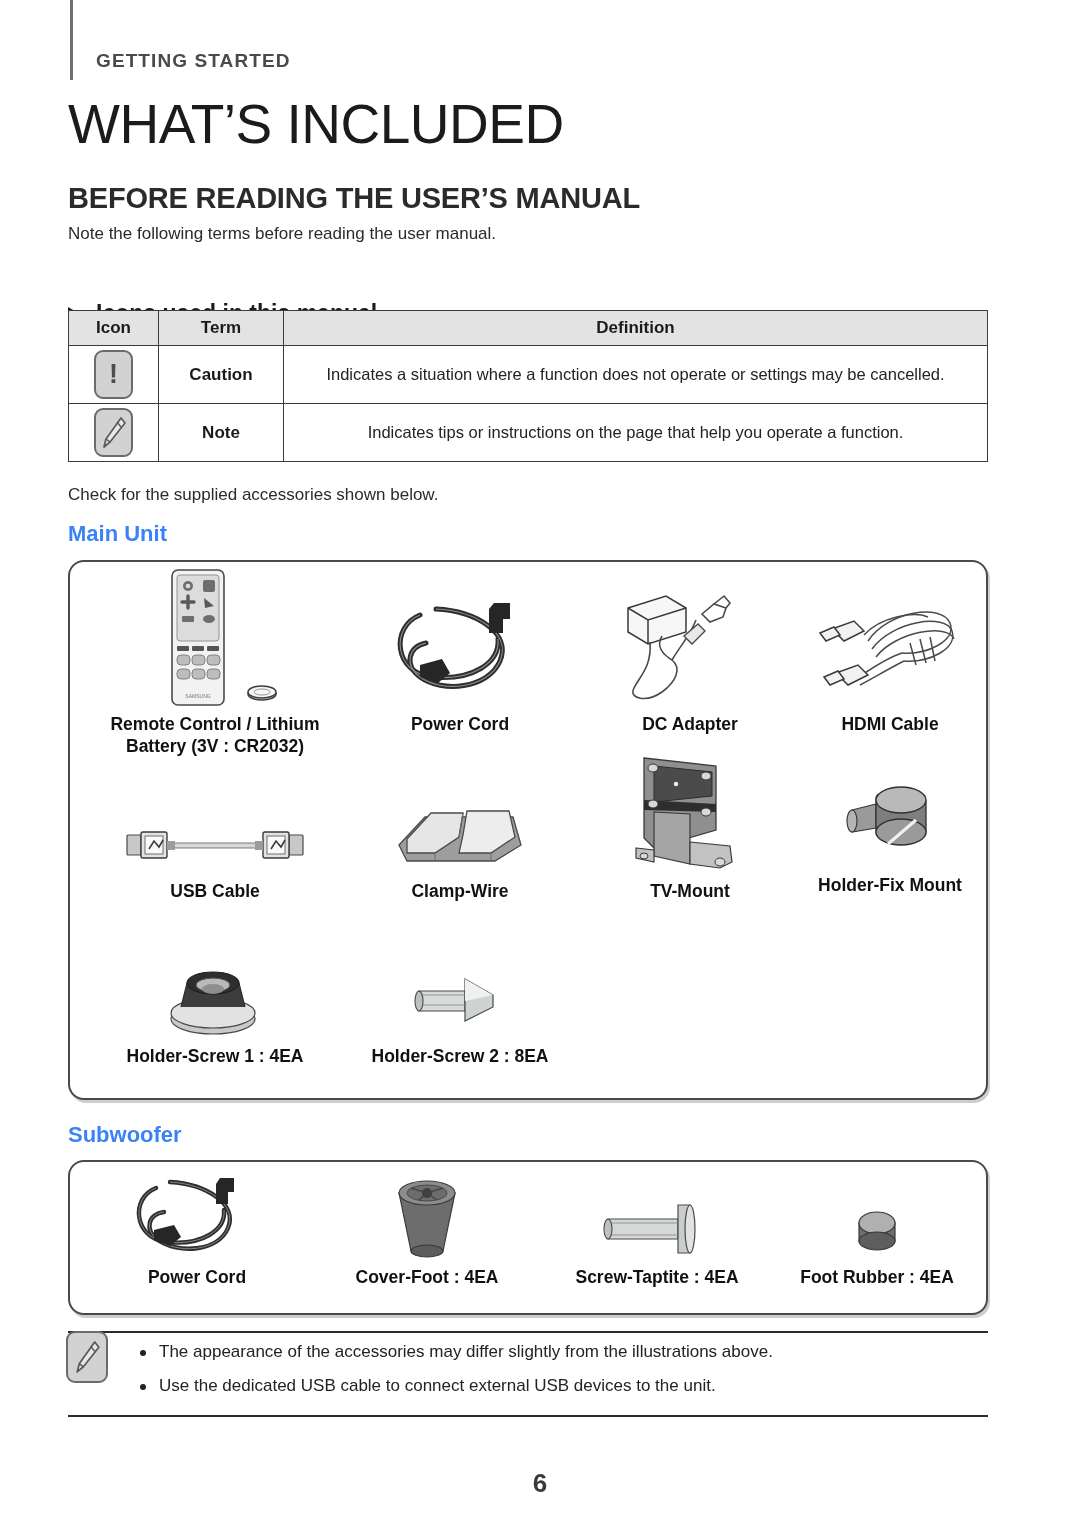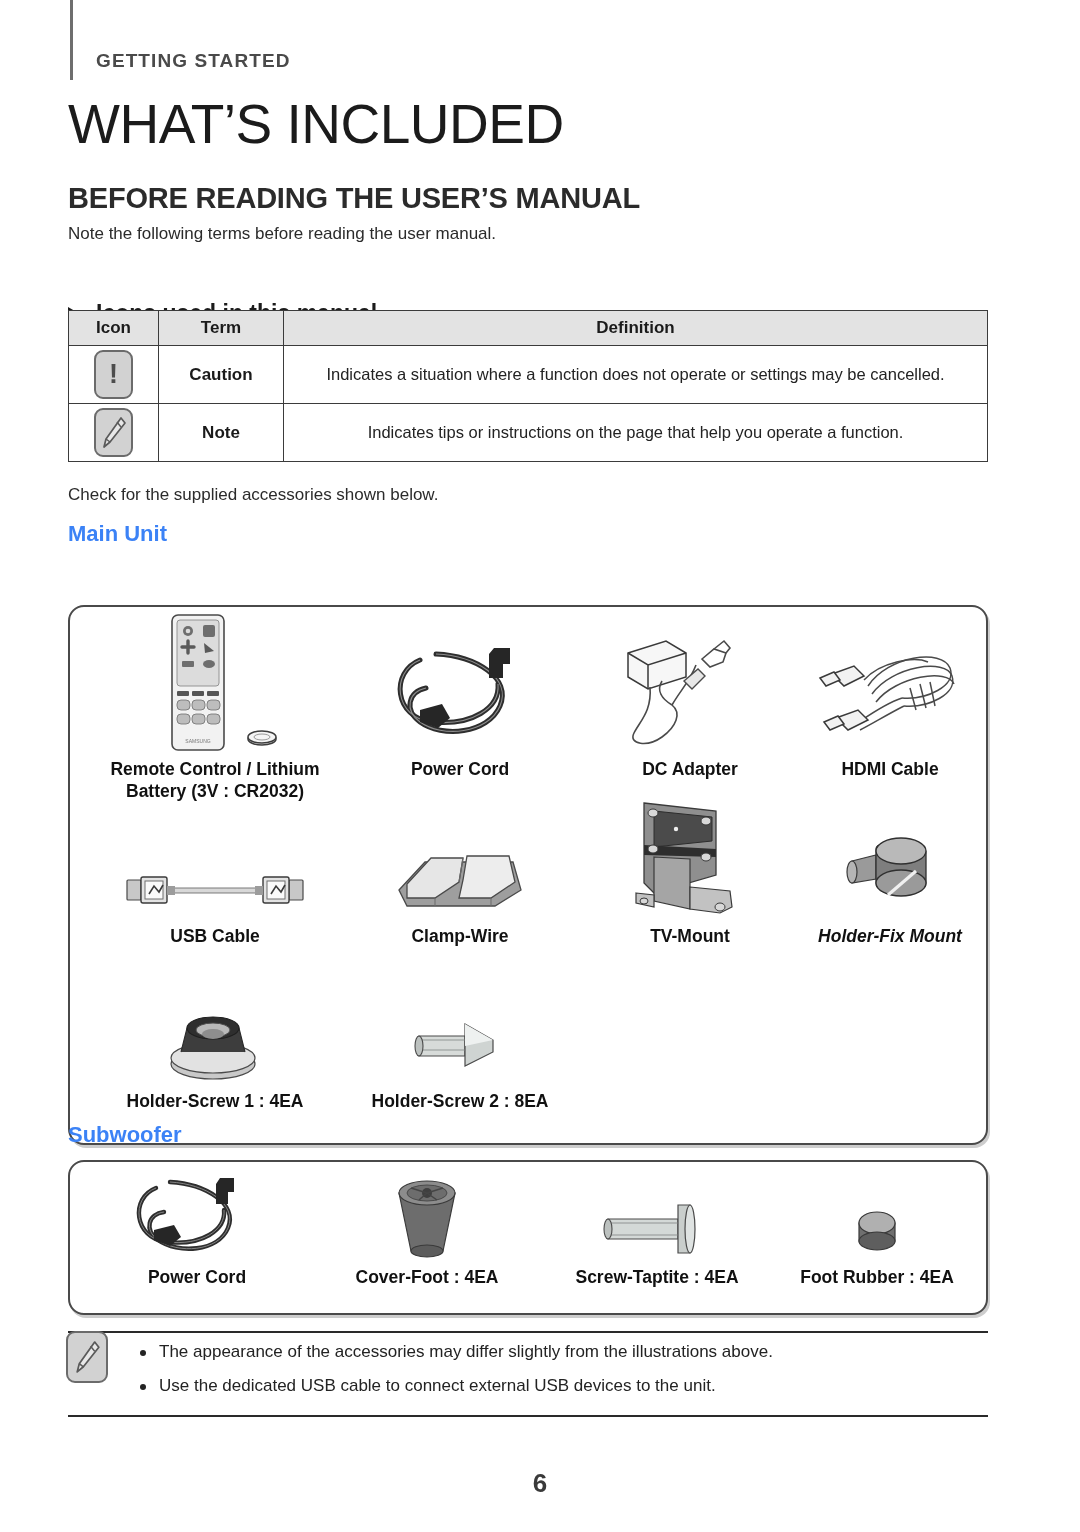--- a/index.html
+++ b/index.html
@@ -174,21 +174,21 @@
         <td class="cell-term">Note</td>
         <td class="cell-def">Indicates tips or instructions on the page that help you operate a function.</td>
       </tr>
     </tbody>
   </table>
 
   <div class="lead-note">Check for the supplied accessories shown below.</div>
 
   <div class="box-label" style="left:68px; top:521px;">Main Unit</div>
 
-  <div class="acc-box" style="left:68px; top:560px; width:920px; height:540px;margin-top:45px;">
+  <div class="acc-box" style="left:68px; top:560px; width:920px; height:540px;">
 
     <div class="cell" style="left:20px; top:8px; width:250px;">
       <div class="cell-art" style="height:140px;">
         <svg width="170" height="142" viewBox="0 0 170 142">
           <g transform="translate(42,2)">
             <rect x="0" y="0" width="52" height="135" rx="6" fill="#f2f2f2" stroke="#4a4a4a" stroke-width="1.6"></rect>
             <rect x="5" y="5" width="42" height="66" rx="3" fill="#dcdcdc" stroke="#8a8a8a" stroke-width="0.9"></rect>
             <circle cx="16" cy="16" r="5" fill="#6e6e6e"></circle>
               <circle cx="16" cy="16" r="2.3" fill="#dcdcdc"></circle>
             <rect x="31" y="10" width="12" height="12" rx="2" fill="#6e6e6e"></rect>
@@ -335,21 +335,21 @@
             <ellipse cx="86" cy="60" rx="5" ry="4"></ellipse>
             <ellipse cx="100" cy="110" rx="5" ry="4"></ellipse>
             <ellipse cx="24" cy="104" rx="4" ry="3"></ellipse>
           </g>
           <circle cx="56" cy="32" r="2.2" fill="#efefef"></circle>
         </svg>
       </div>
       <div class="cap">TV-Mount</div>
     </div>
 
-    <div class="cell" style="left:720px; top:190px; width:200px;font-style:italic;">
+    <div class="cell" style="left:720px; top:184px; width:200px;">
       <div class="cell-art" style="height:125px;">
         <svg width="120" height="95" viewBox="0 0 120 95">
           <path d="M22 34 L46 28 L46 52 L22 56 Z" fill="#9a9a9a" stroke="#3a3a3a" stroke-width="1.2"></path>
           <ellipse cx="22" cy="45" rx="5" ry="11" fill="#b5b5b5" stroke="#3a3a3a" stroke-width="1.2"></ellipse>
           <path d="M46 22 C46 12 96 12 96 26 L96 56 C96 72 46 72 46 56 Z" fill="#7e7e7e" stroke="#303030" stroke-width="1.3"></path>
           <ellipse cx="71" cy="24" rx="25" ry="13" fill="#b9b9b9" stroke="#303030" stroke-width="1.3"></ellipse>
           <ellipse cx="71" cy="56" rx="25" ry="13" fill="#9a9a9a" stroke="#303030" stroke-width="1.3"></ellipse>
           <path d="M58 68 L86 44" stroke="#f0f0f0" stroke-width="3.2"></path>
         </svg>
       </div>

